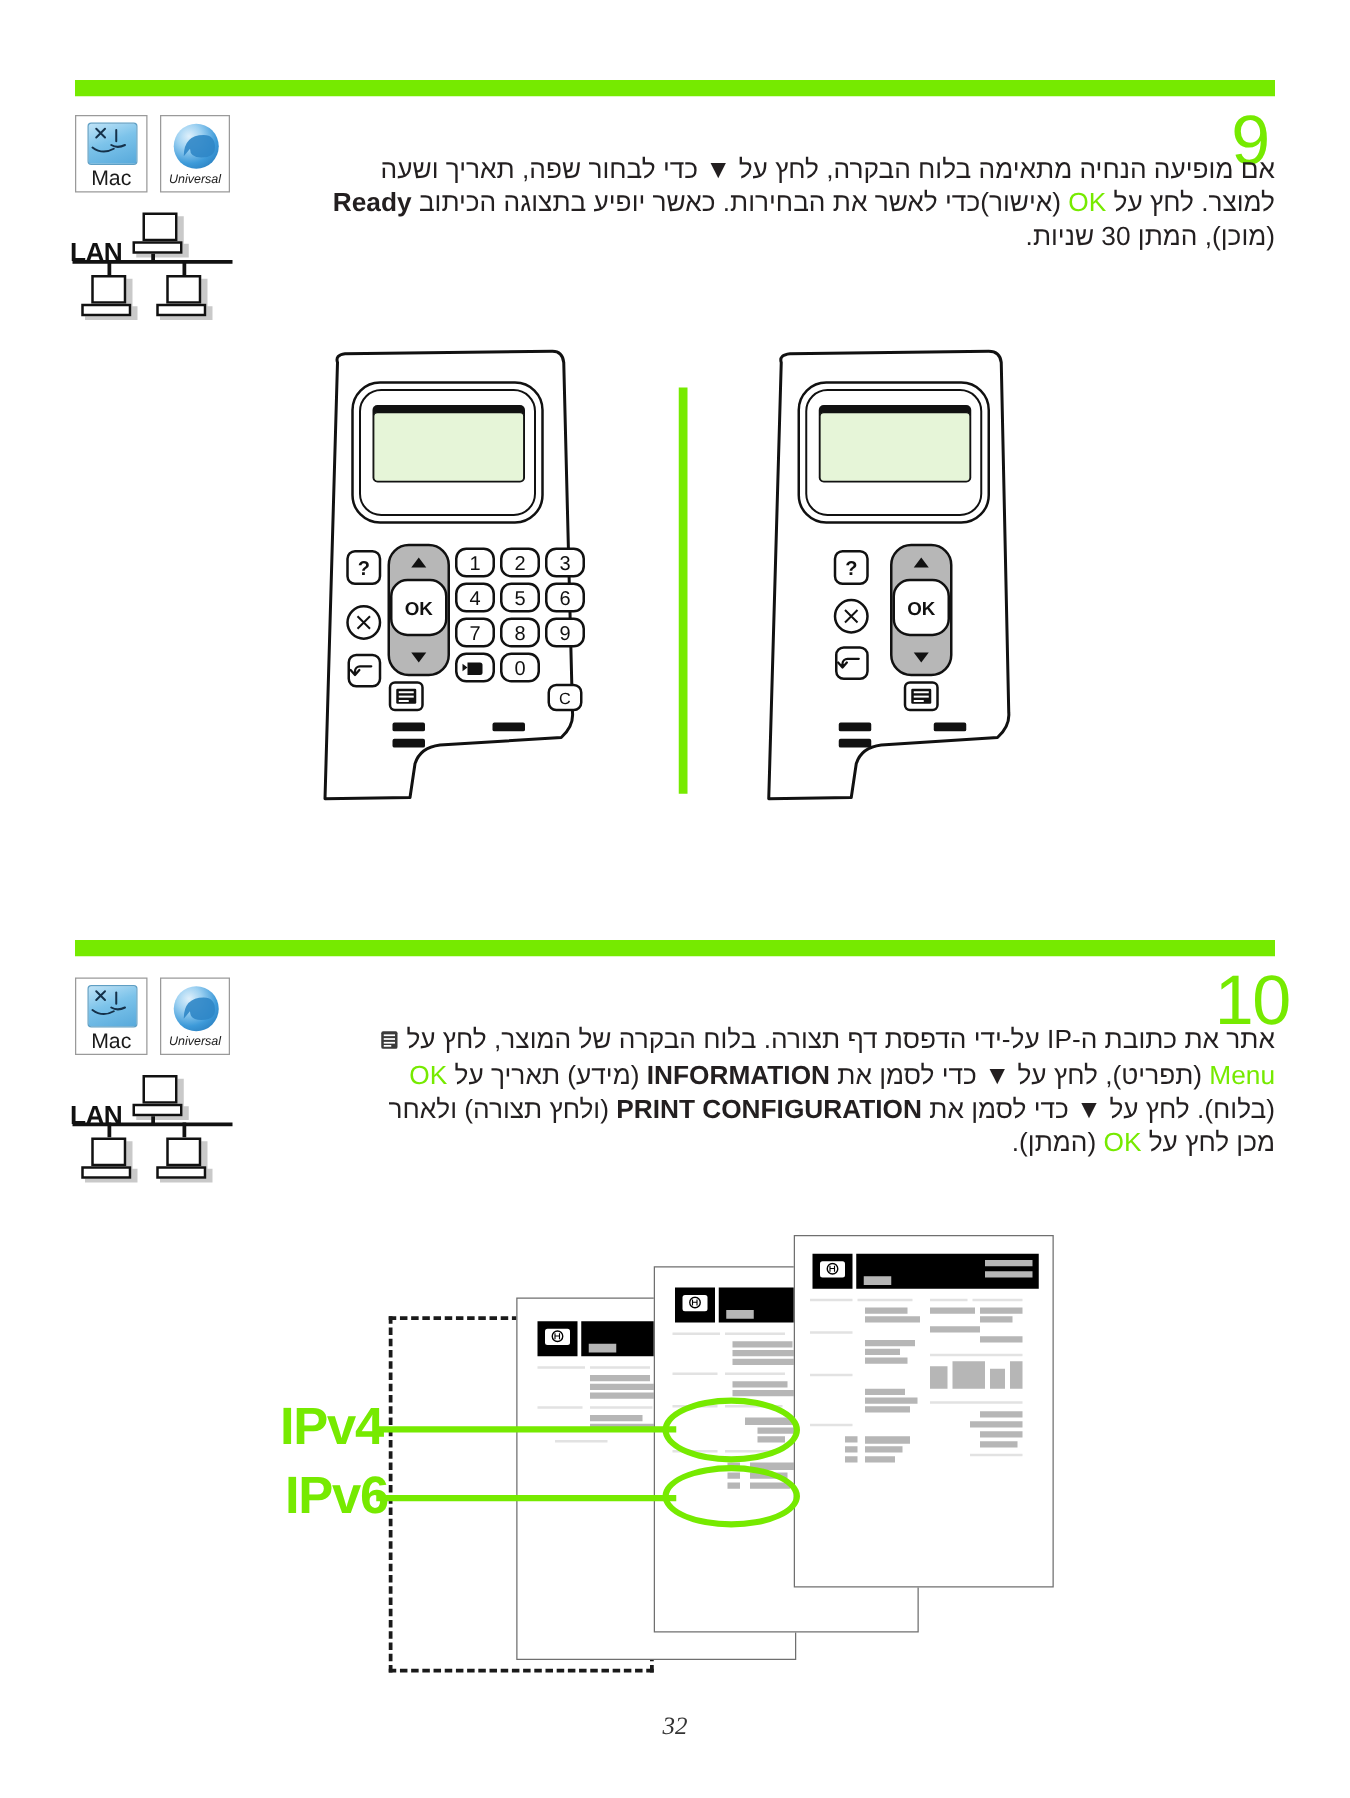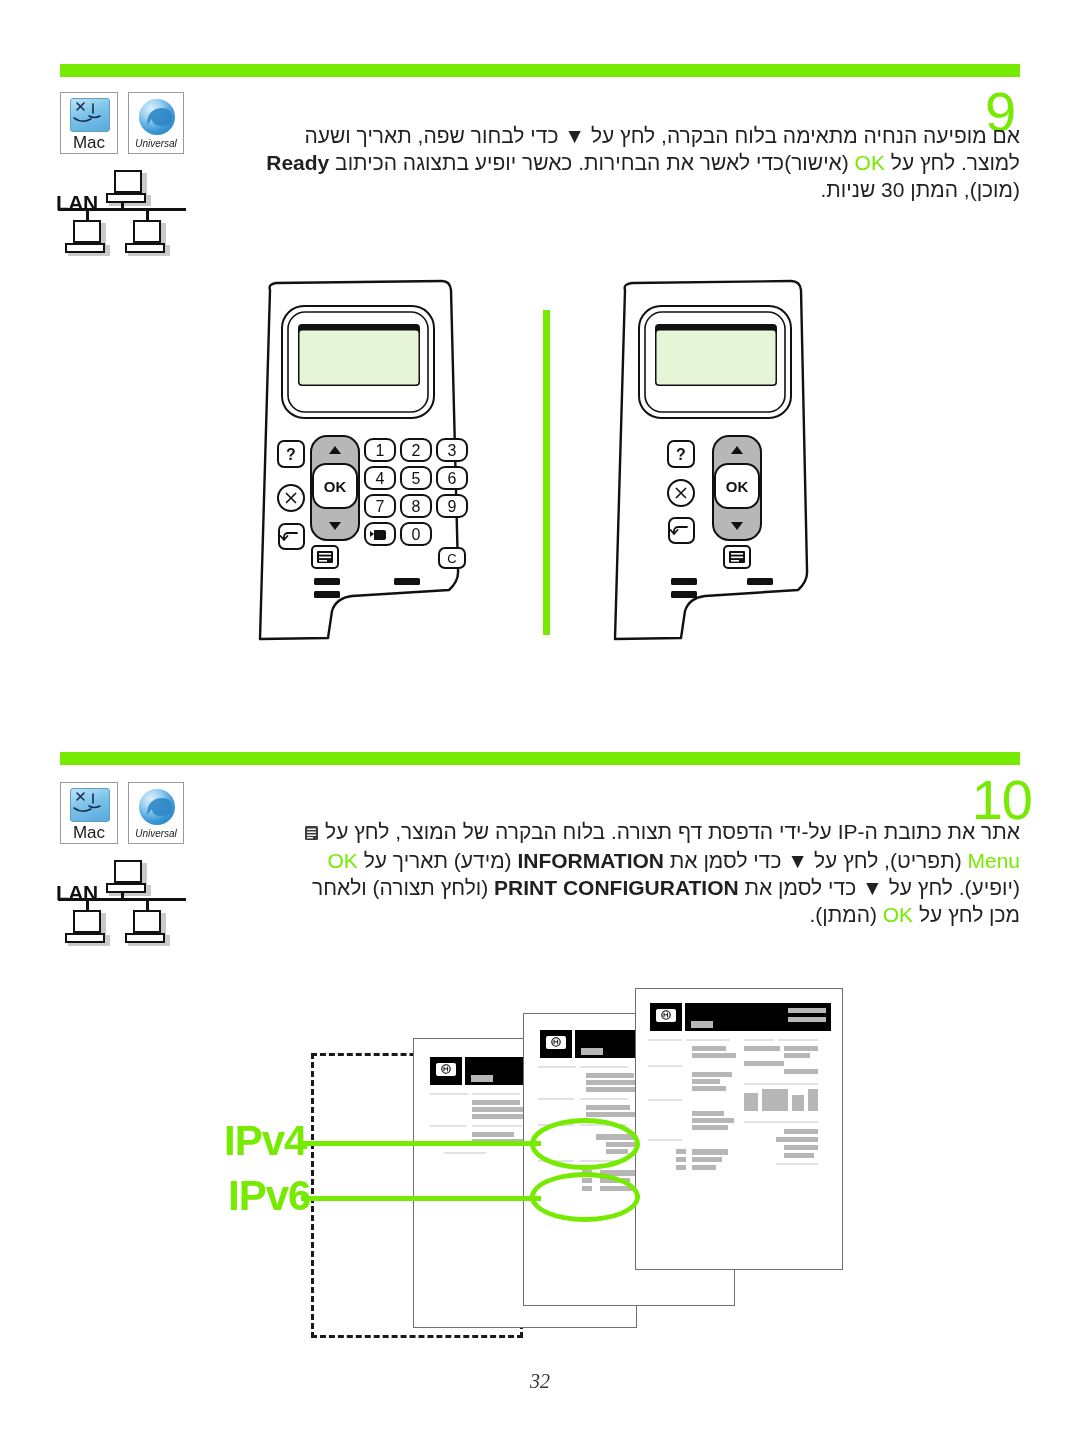--- a/index.html
+++ b/index.html
@@ -293,21 +293,21 @@
 
 <div class="para" style="left:280px;top:818px;width:740px;">
   <span>אתר את כתובת ה-IP על-ידי הדפסת דף תצורה. בלוח הבקרה של המוצר, לחץ על </span><span class="menu-green"><span style="display:inline-block;vertical-align:-2px;">
     <svg width="15" height="16" viewBox="0 0 15 16">
       <rect x="1" y="1" width="13" height="14" rx="1.5" fill="#3a3a3a"></rect>
       <rect x="3" y="3.5" width="9" height="1.4" fill="#fff"></rect>
       <rect x="3" y="6.5" width="9" height="1.4" fill="#fff"></rect>
       <rect x="3" y="9.5" width="9" height="1.4" fill="#fff"></rect>
       <rect x="3" y="12" width="6" height="1.4" fill="#fff"></rect>
     </svg></span> <span>Menu</span></span><span> (תפריט),</span>
-  <span>לחץ על </span><span>▼</span><span> כדי לסמן את </span><b>INFORMATION</b><span> (מידע) תאריך על </span><span class="ok-green">OK</span><span> (יופיע). לחץ על </span><span>▼</span><span> כדי לסמן את</span>
+  <span>לחץ על </span><span>▼</span><span> כדי לסמן את </span><b>INFORMATION</b><span> (מידע) תאריך על </span><span class="ok-green">OK</span><span> (בלוח). לחץ על </span><span>▼</span><span> כדי לסמן את</span>
   <b>PRINT CONFIGURATION</b><span> (ולחץ תצורה) ולאחר מכן לחץ על </span><span class="ok-green">OK</span><span> (המתן).</span>
 </div>
 
 <div class="dashbox" style="left:311px;top:1053px;width:212px;height:285px;"></div>
 
 <div class="cfgpage" style="left:413px;top:1038px;width:224px;height:290px;">
   <div class="cfg-logo" style="left:16px;top:18px;width:32px;height:28px;"></div>
   <div class="cfg-logo-inner" style="left:22px;top:24px;width:20px;height:13px;"></div>
   <svg style="position:absolute;left:24px;top:25px;" width="16" height="11" viewBox="0 0 16 11">
     <circle cx="8" cy="5" r="4.2" fill="none" stroke="#000" stroke-width="1.1"></circle>

